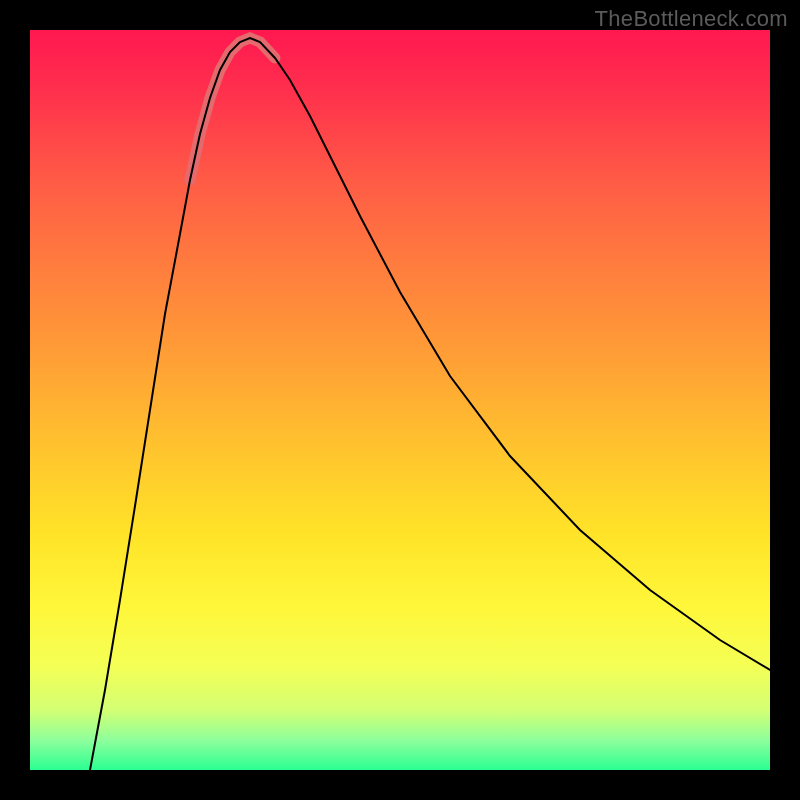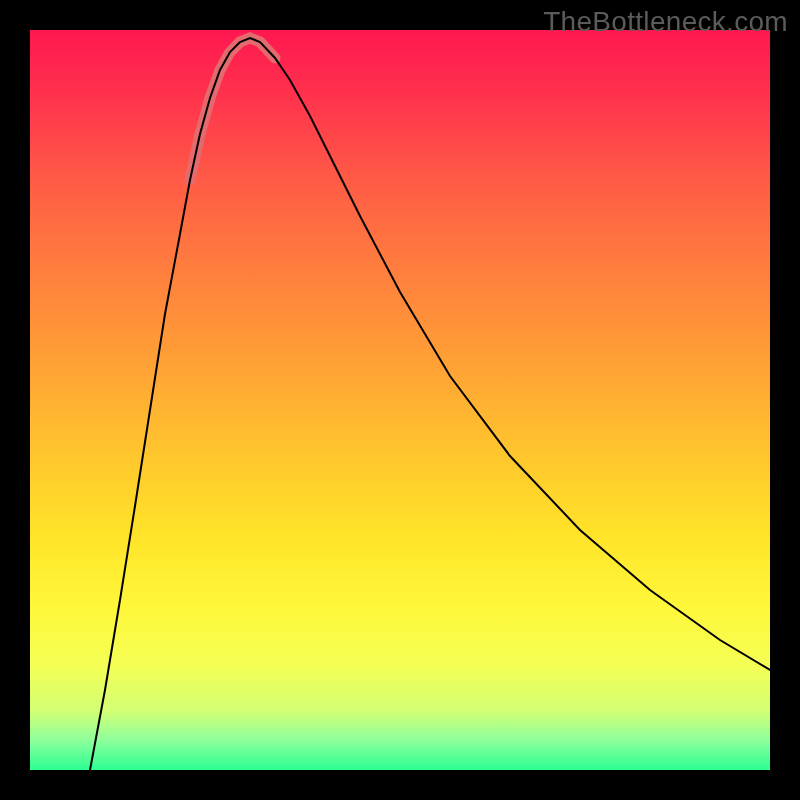--- a/index.html
+++ b/index.html
@@ -31,21 +31,21 @@
       #d2ff74 92%,
       #8dff9c 96%,
       #2bff92 100%
     );
   }
   .watermark {
     position: absolute;
     top: 6px;
     right: 12px;
     color: #5b5b5b;
-    font-size: 28px;
+    font-size: 22px;
     font-weight: 500;
     letter-spacing: 0.3px;
     z-index: 20;
     user-select: none;
   }
   svg.curve {
     position: absolute;
     left: 0;
     top: 0;
     width: 740px;

